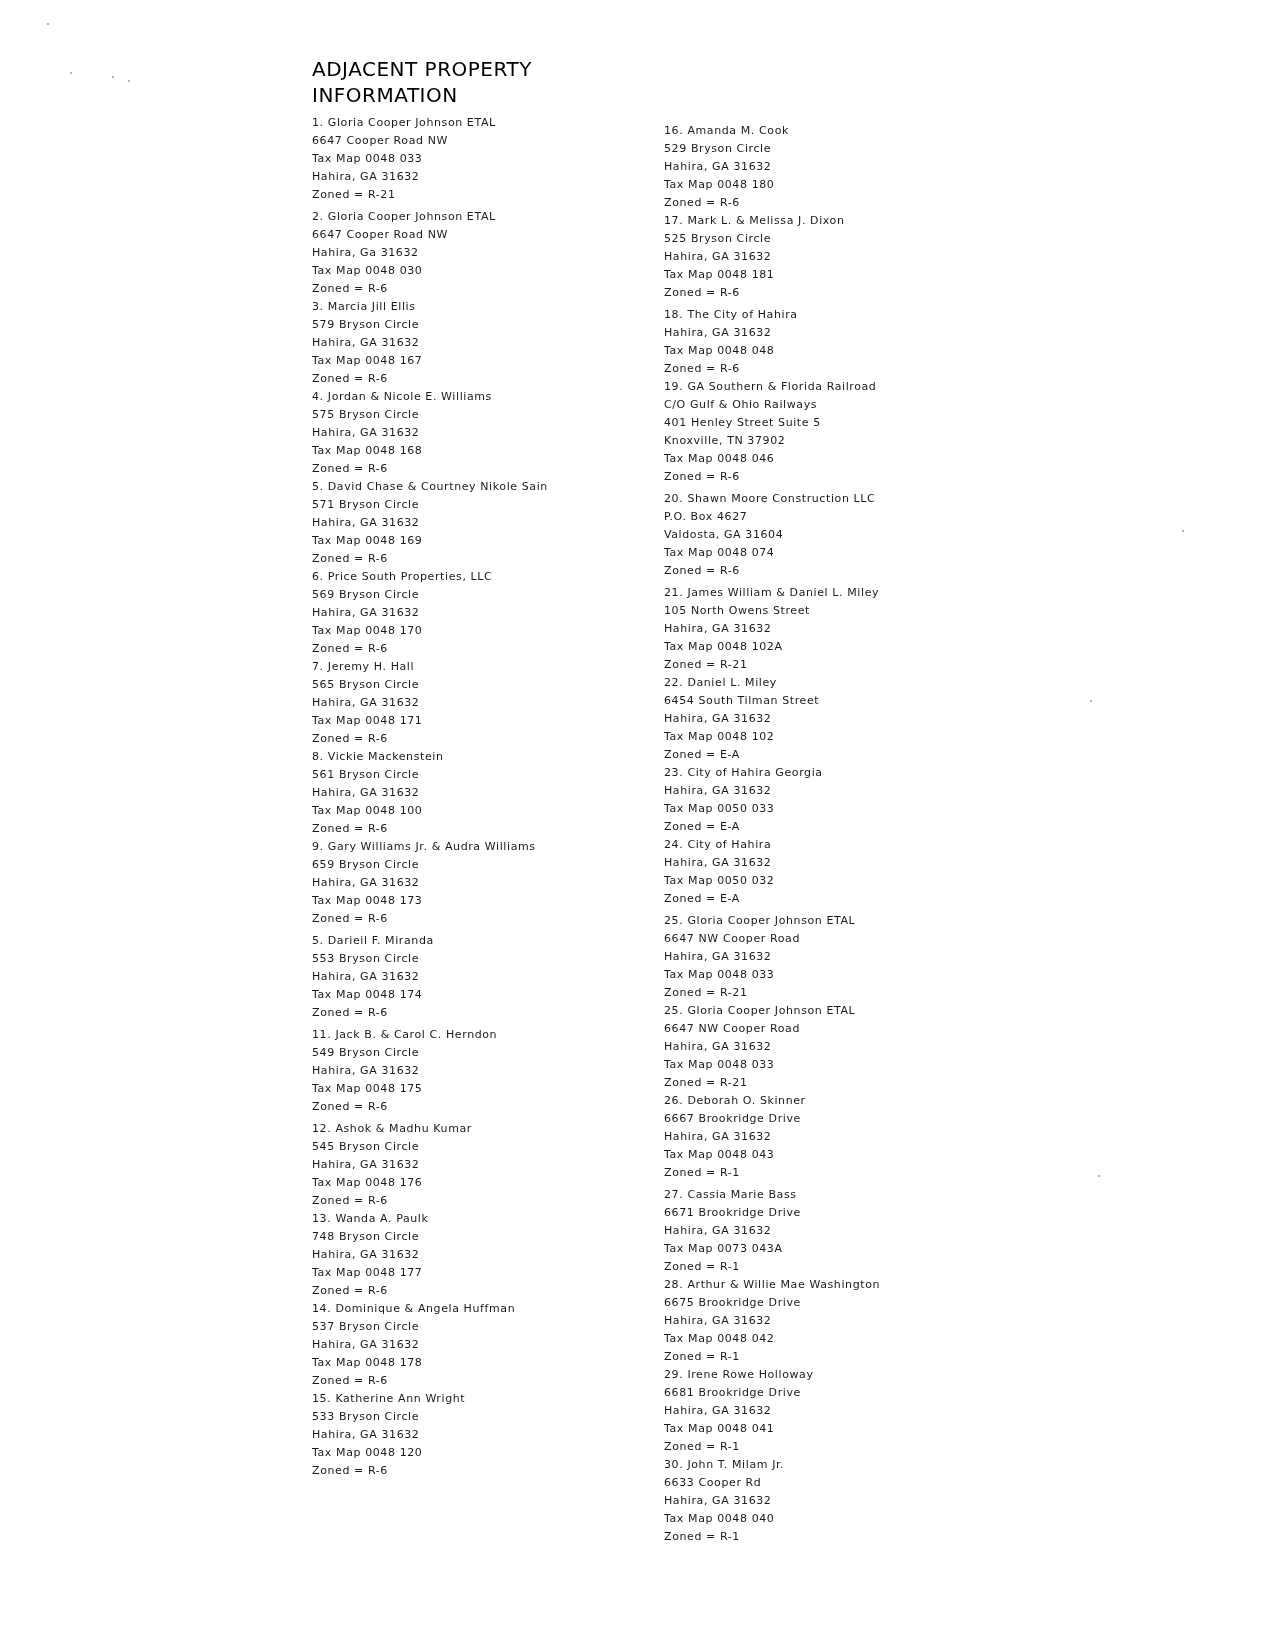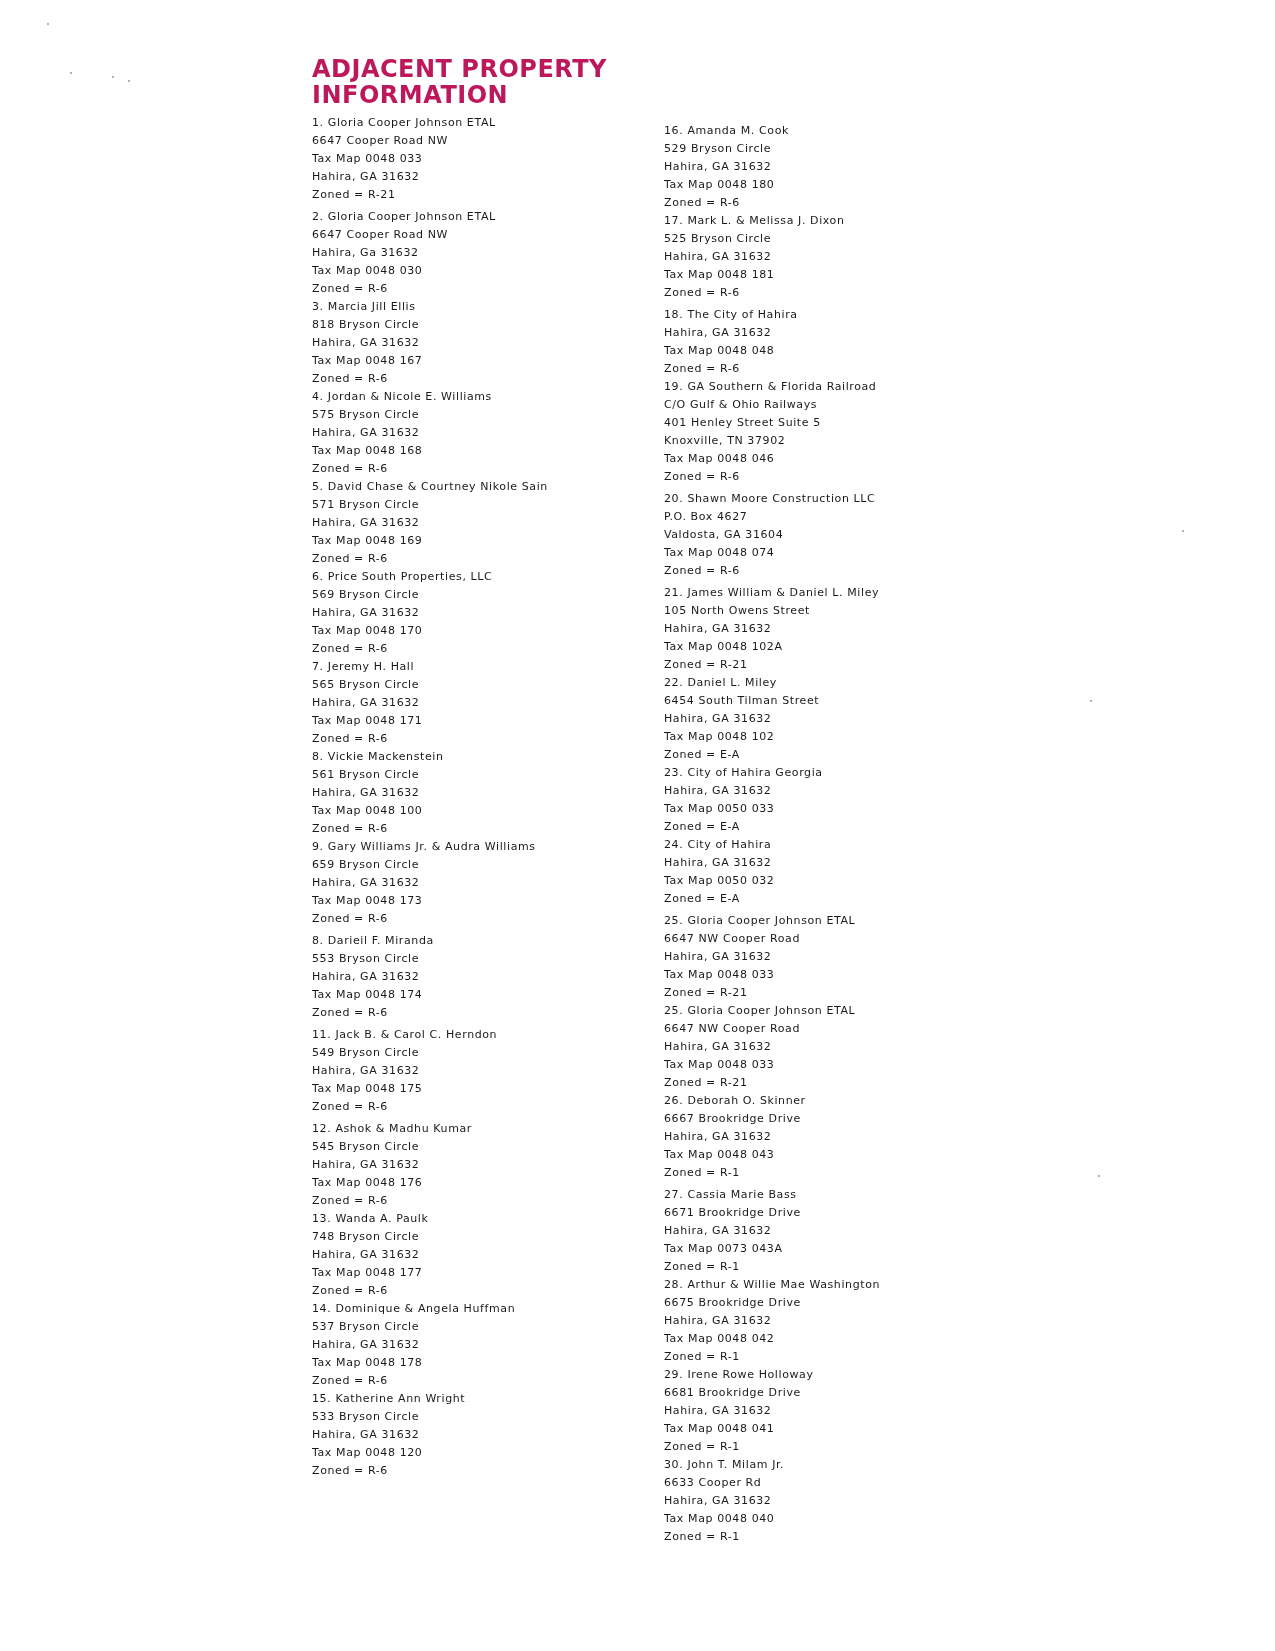--- a/index.html
+++ b/index.html
@@ -2,22 +2,22 @@
 <html><head>
 <meta charset="utf-8">
 <style>
   html, body { margin: 0; padding: 0; background: #ffffff; }
   body {
     width: 1275px; height: 1651px; position: relative; overflow: hidden;
     font-family: "DejaVu Sans", sans-serif; color: #1a1a1a;
   }
   .title {
     position: absolute; left: 312px; top: 56px;
-    font-size: 24px; line-height: 26px; letter-spacing: 0.5px; color: #be185d;
-    font-weight: bold;
+    font-size: 20px; line-height: 26px; letter-spacing: 0.5px; color: #000000;
+    font-weight: normal;
   }
   .col { position: absolute; }
   .col.left { left: 312px; top: 114px; }
   .col.right { left: 655px; top: 122px; margin-left: 9px; }
   .entry { font-size: 11px; line-height: 18px; letter-spacing: 0.6px; color: #1a1a1a; }
   .entry div { white-space: nowrap; }
   .entry.gap { margin-top: 4px; }
   .speck { position: absolute; width: 2px; height: 2px; background: #999; border-radius: 1px; }
 </style>
 </head>
@@ -38,21 +38,21 @@
     </div>
     <div class="entry gap">
       <div>2.  Gloria Cooper Johnson ETAL</div>
       <div>6647 Cooper Road NW</div>
       <div>Hahira, Ga 31632</div>
       <div>Tax Map 0048 030</div>
       <div>Zoned = R-6</div>
     </div>
     <div class="entry">
       <div>3.  Marcia Jill Ellis</div>
-      <div>818 Bryson Circle</div>
+      <div>579 Bryson Circle</div>
       <div>Hahira, GA 31632</div>
       <div>Tax Map 0048 167</div>
       <div>Zoned = R-6</div>
     </div>
     <div class="entry">
       <div>4.  Jordan &amp; Nicole E. Williams</div>
       <div>575 Bryson Circle</div>
       <div>Hahira, GA 31632</div>
       <div>Tax Map 0048 168</div>
       <div>Zoned = R-6</div>
@@ -86,21 +86,21 @@
       <div>Zoned = R-6</div>
     </div>
     <div class="entry">
       <div>9.  Gary Williams Jr. &amp; Audra Williams</div>
       <div>659 Bryson Circle</div>
       <div>Hahira, GA 31632</div>
       <div>Tax Map 0048 173</div>
       <div>Zoned = R-6</div>
     </div>
     <div class="entry gap">
-      <div>8. Darieil F. Miranda</div>
+      <div>5. Darieil F. Miranda</div>
       <div>553 Bryson Circle</div>
       <div>Hahira, GA 31632</div>
       <div>Tax Map 0048 174</div>
       <div>Zoned = R-6</div>
     </div>
     <div class="entry gap">
       <div>11. Jack B. &amp; Carol C. Herndon</div>
       <div>549 Bryson Circle</div>
       <div>Hahira, GA 31632</div>
       <div>Tax Map 0048 175</div>

